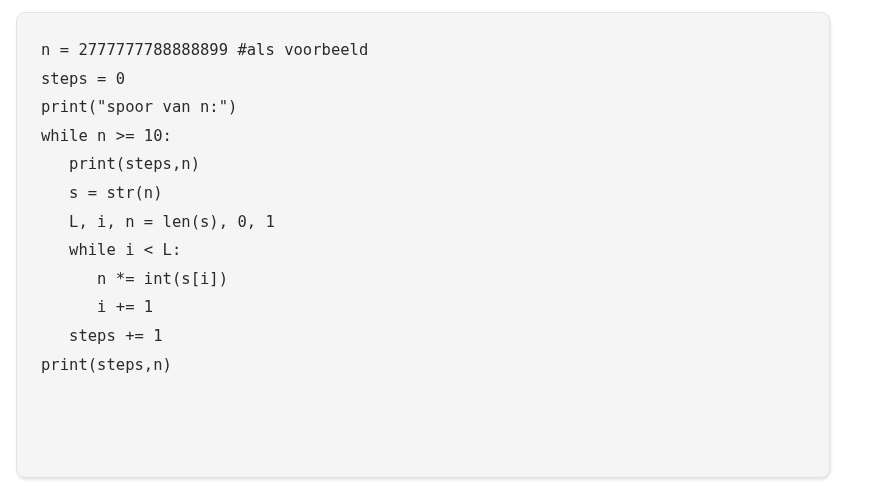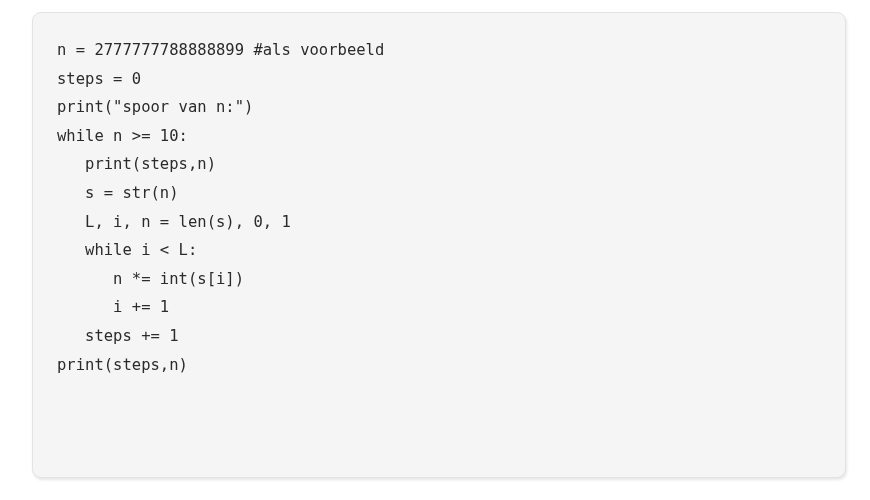--- a/index.html
+++ b/index.html
@@ -14,21 +14,21 @@
     font-family: "DejaVu Sans", sans-serif;
   }
   #page-root {
     position: relative;
     width: 870px;
     height: 500px;
     background: #ffffff;
   }
   .code-card {
     position: absolute;
-    left: 32px;
+    left: 16px;
     top: 12px;
     width: 814px;
     height: 466px;
     box-sizing: border-box;
     background: #f5f5f5;
     border: 1px solid #e3e3e3;
     border-radius: 9px;
     box-shadow: 1px 2px 3px rgba(0,0,0,0.10);
     overflow: hidden;
   }

